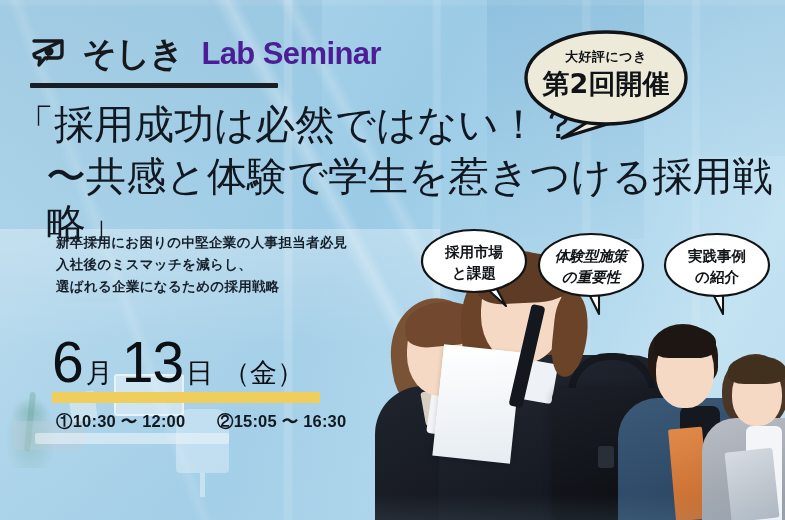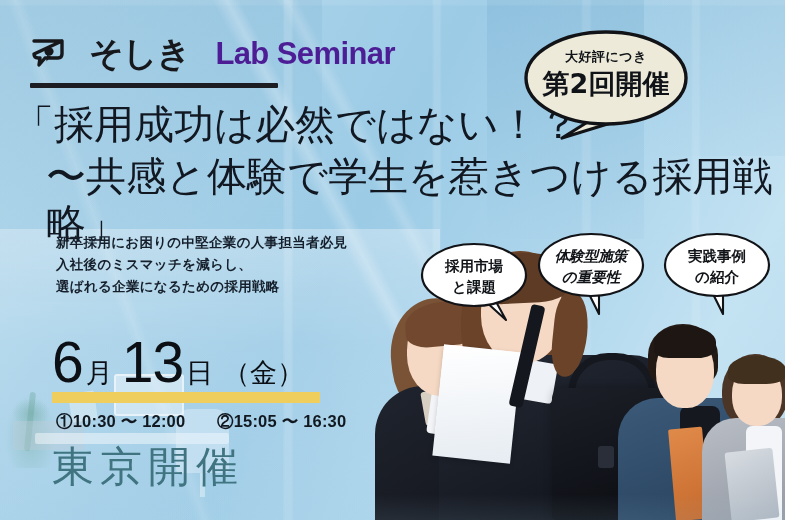--- a/index.html
+++ b/index.html
@@ -191,21 +191,21 @@
     background:linear-gradient(180deg, rgba(168,210,232,0), rgba(168,210,232,.10));
     pointer-events:none;
   }
 
   
   .fg { position:absolute; inset:0; }
 
   
   .logo-row {
     position:absolute; left:30px; top:36px;
-    display:flex; align-items:center; gap:23px;
+    display:flex; align-items:center; gap:16px;
   }
   .logo-icon { width:36px; height:30px; flex:none; }
   .logo-jp {
     font-family:"DejaVu Sans", sans-serif;
     font-size:34px; font-weight:700; color:#17181c;
     letter-spacing:-1px; line-height:1;
   }
   .logo-en {
     font-family:"Liberation Sans", sans-serif;
     font-size:31px; font-weight:700; color:#4c1d95;
@@ -277,21 +277,21 @@
     top:26px; font-size:13px; font-weight:700; letter-spacing:.5px;
   }
   .badge .b-l2 {
     top:44px; font-size:27px; font-weight:700; letter-spacing:0px;
   }
 
   
   .topic { width:108px; height:84px; }
   .topic .t-l1 { top:15px; font-size:14.5px; font-weight:700; }
   .topic .t-l2 { top:36px; font-size:14.5px; font-weight:700; }
-  .t1 { left:420px; top:242px; }
+  .t1 { left:420px; top:228px; }
   .t2 { left:537px; top:232px;font-style:italic; }
   .t3 { left:663px; top:232px; }
 </style>
 </head>
 <body>
 
 <div id="banner">
 
   <div class="bg-layer bg-sky"></div>
   <div class="bg-layer">
@@ -431,16 +431,15 @@
         <span class="d-dow">（金）</span>
       </div>
     </div>
 
     <div class="times">
       <span>①10:30 〜 12:00</span>
       <span class="gap"></span>
       <span>②15:05 〜 16:30</span>
     </div>
 
-    <div class="city">東京開催</div>
 
   </div>
 </div>
 
 </body></html>

